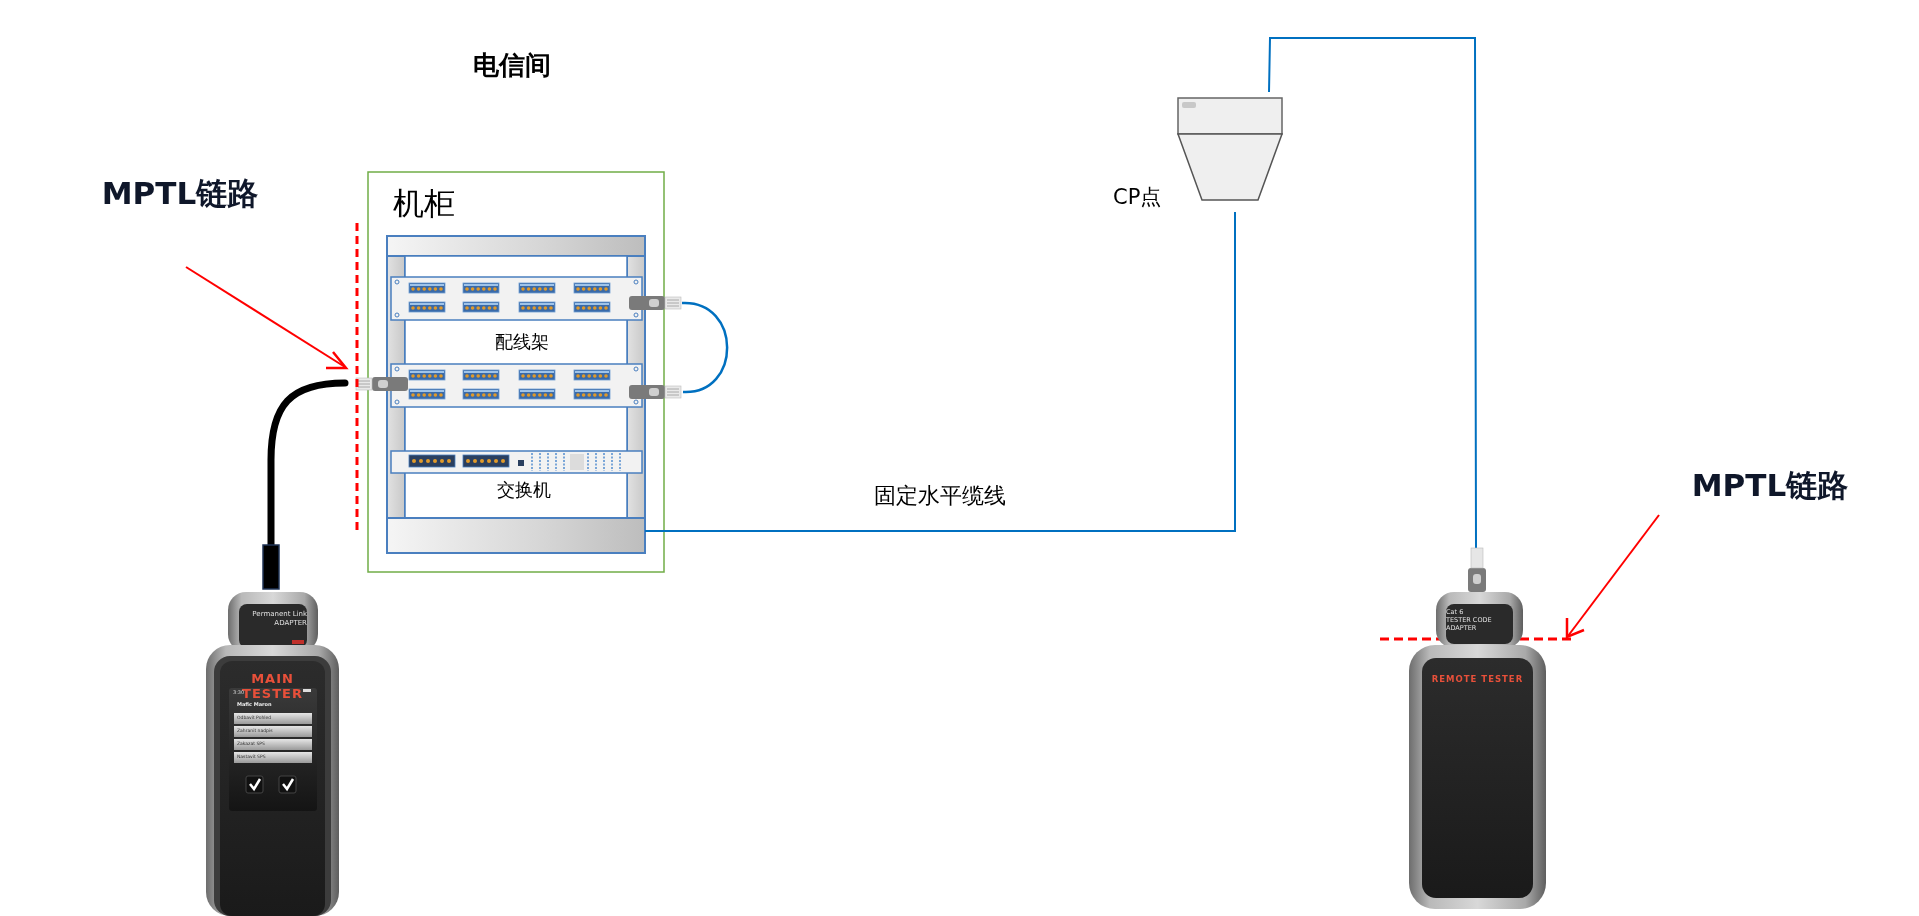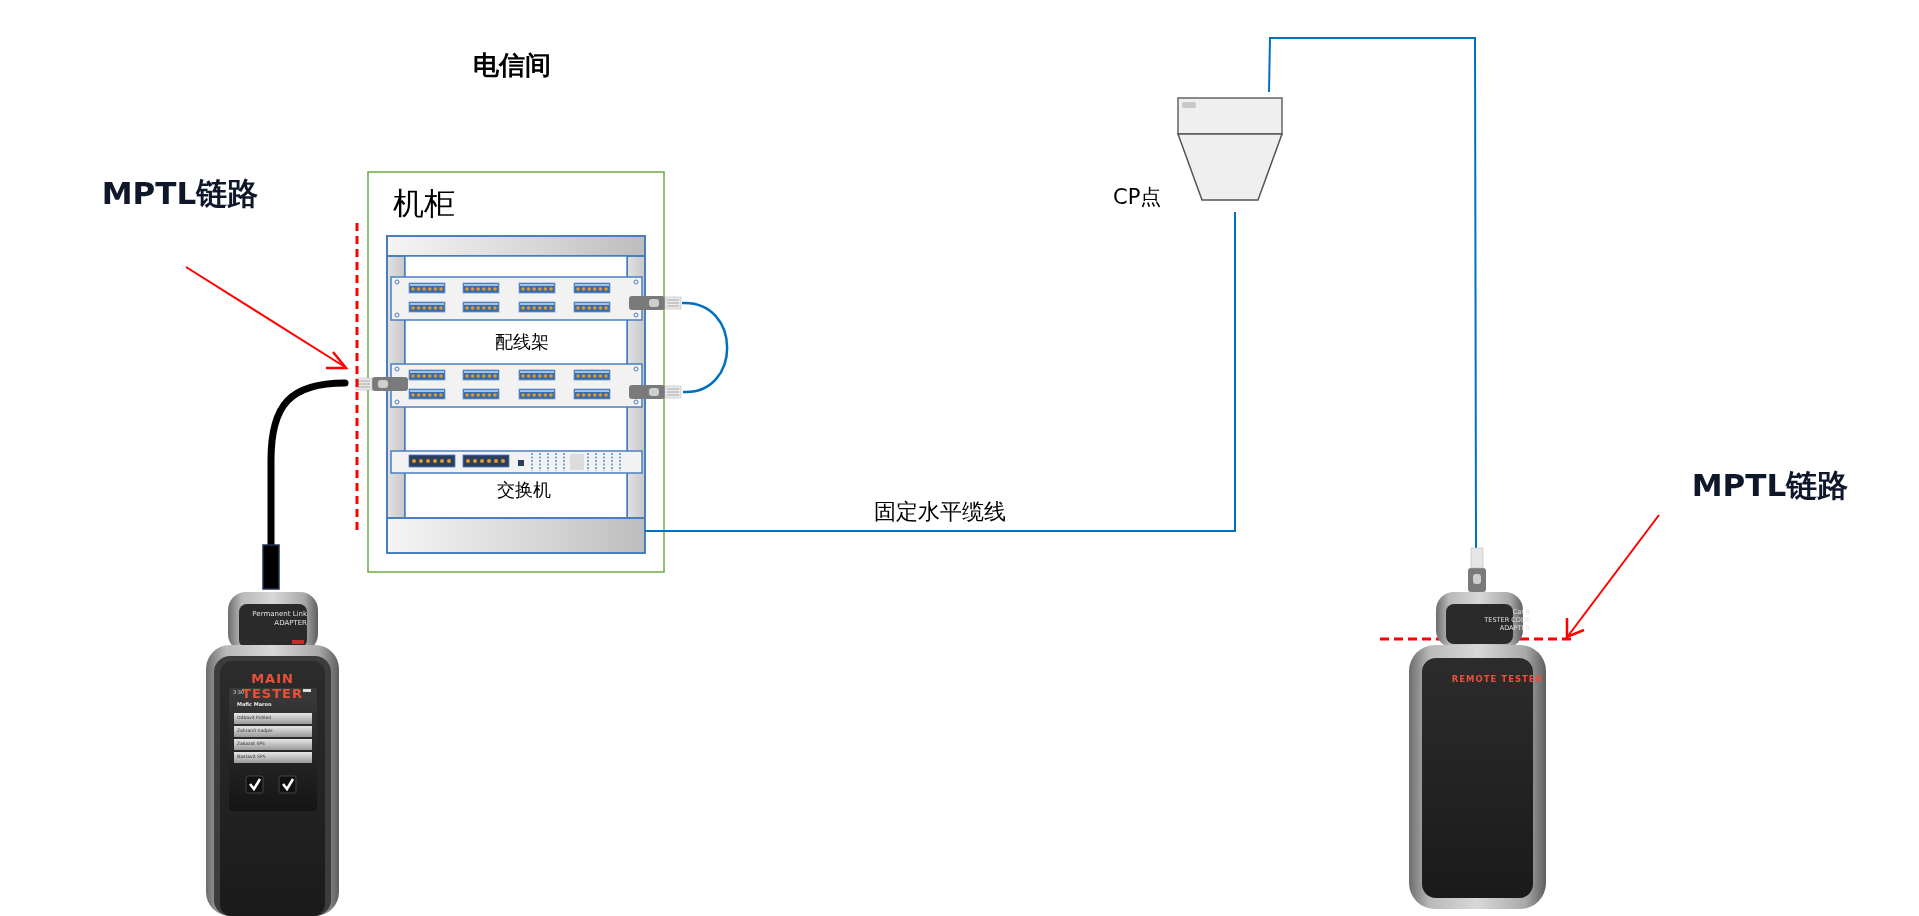--- a/index.html
+++ b/index.html
@@ -201,21 +201,21 @@
 </svg>
 
 <div class="abs label title-bold" style="left:473px; top:48px; font-size:26px;">电信间</div>
 
 <div class="abs label" style="left:393px; top:183px; font-size:31px;">机柜</div>
 
 <div class="abs label" style="left:495px; top:330px; font-size:18px;">配线架</div>
 
 <div class="abs label" style="left:497px; top:478px; font-size:18px;">交换机</div>
 
-<div class="abs label" style="left:874px; top:481px; font-size:22px;margin-top:16px;">固定水平缆线</div>
+<div class="abs label" style="left:874px; top:481px; font-size:22px;">固定水平缆线</div>
 
 <div class="abs label" style="left:1113px; top:183px; font-size:21px;">CP点</div>
 
 <div class="abs title-bold" style="left:85px; top:172px; width:190px; text-align:center; font-size:31px; line-height:42px;">
   <div>MPTL链路</div>
 </div>
 
 <div class="abs title-bold" style="left:1675px; top:462px; width:190px; text-align:center; font-size:31px; line-height:46px;">
   <div>MPTL链路</div>
 </div>
@@ -225,18 +225,18 @@
   <div>ADAPTER</div>
 </div>
 <div class="abs device-text" style="left:220px; top:671px; width:105px; text-align:center; font-size:13px; font-weight:bold; letter-spacing:1px; color:#e8503a;">MAIN TESTER</div>
 <div class="abs device-text" style="left:233px; top:689px; font-size:5px; color:#ddd;">3:30</div>
 <div class="abs device-text" style="left:237px; top:701px; font-size:5px; font-weight:bold; color:#eee;">Mafic Maron</div>
 <div class="abs device-text" style="left:237px; top:715px; font-size:4.5px; color:#333;">Odbavit Pohled</div>
 <div class="abs device-text" style="left:237px; top:728px; font-size:4.5px; color:#333;">Zahranit nadpis</div>
 <div class="abs device-text" style="left:237px; top:741px; font-size:4.5px; color:#333;">Zakazat SPS</div>
 <div class="abs device-text" style="left:237px; top:754px; font-size:4.5px; color:#333;">Nastavit SPS</div>
 
-<div class="abs device-text" style="left:1446px; top:608px; width:84px; text-align:right; font-size:6.5px; line-height:8px; color:#e0e0e0;">
+<div class="abs device-text" style="left:1446px; top:608px; width:84px; text-align:left; font-size:6.5px; line-height:8px; color:#e0e0e0;">
   <div>Cat 6</div>
   <div>TESTER CODE</div>
   <div>ADAPTER</div>
 </div>
-<div class="abs device-text" style="left:1422px; top:674px; width:111px; text-align:center; font-size:8.5px; font-weight:bold; letter-spacing:1px; color:#e8503a;padding-left:20px;">REMOTE TESTER</div>
+<div class="abs device-text" style="left:1422px; top:674px; width:111px; text-align:center; font-size:8.5px; font-weight:bold; letter-spacing:1px; color:#e8503a;">REMOTE TESTER</div>
 
 </body></html>

